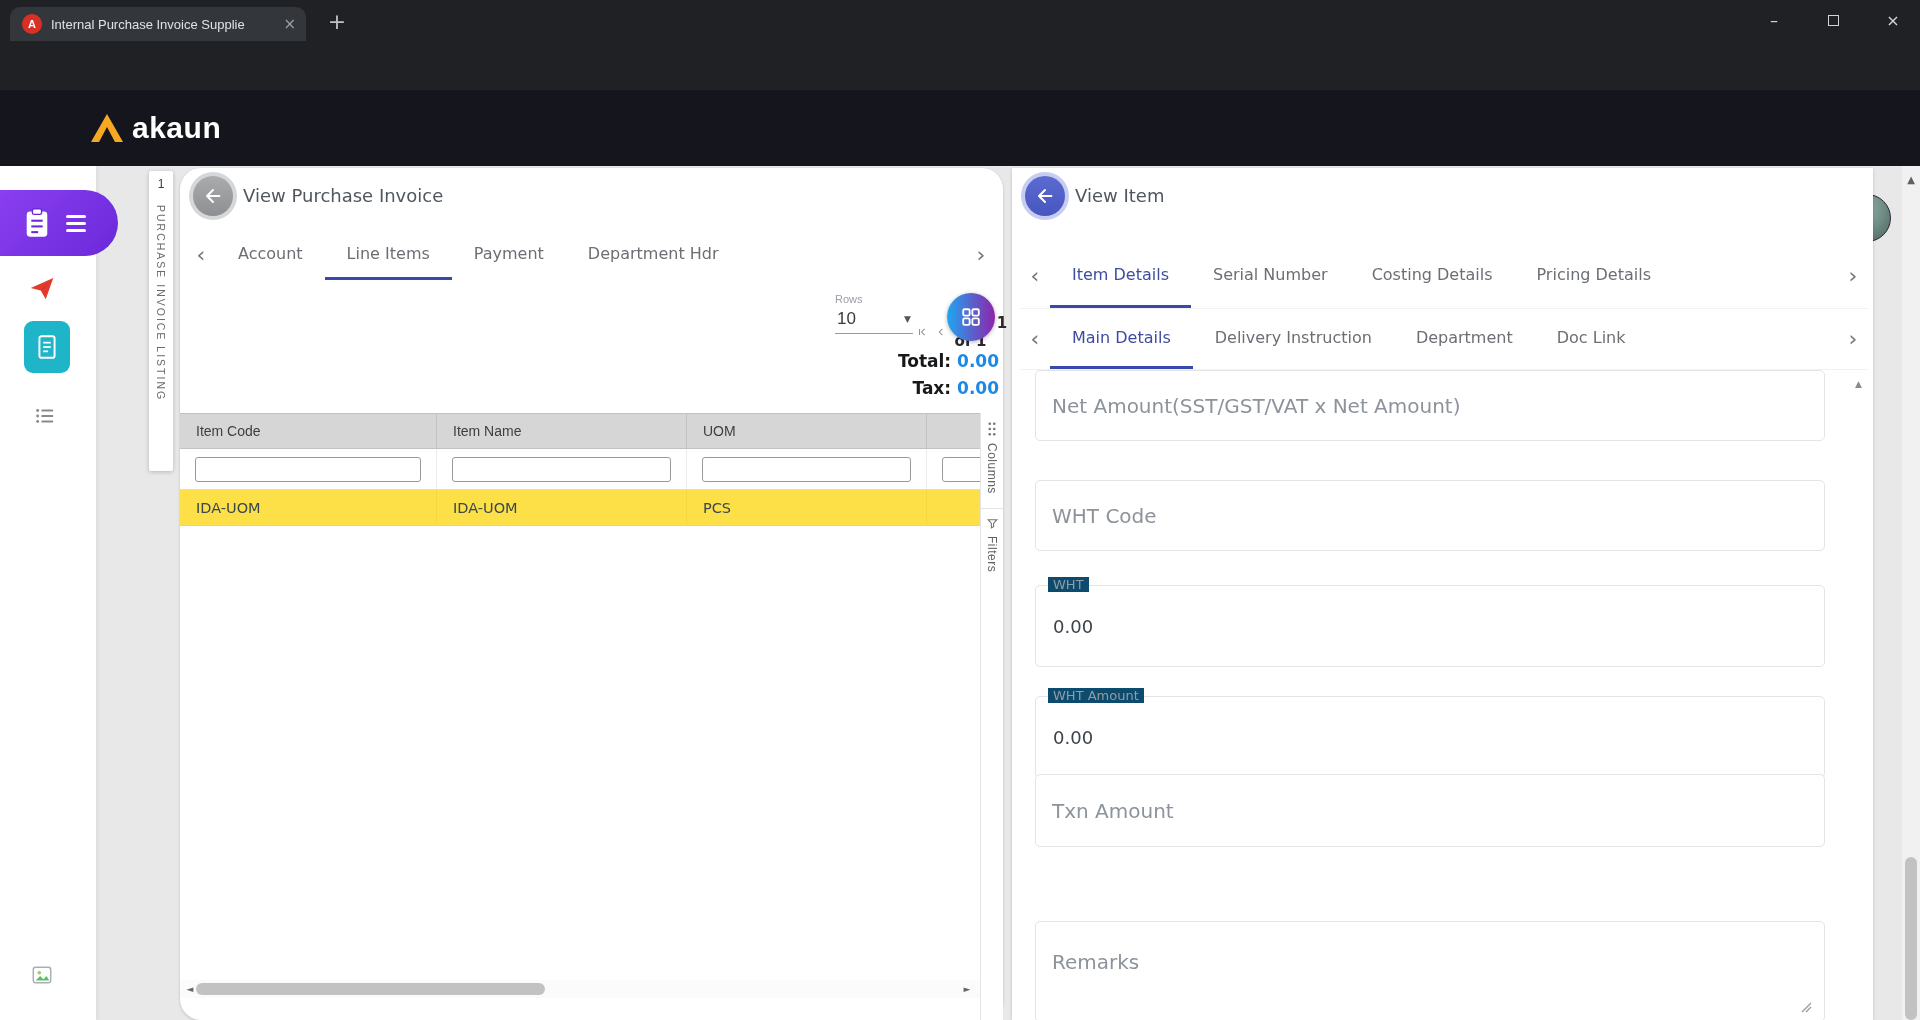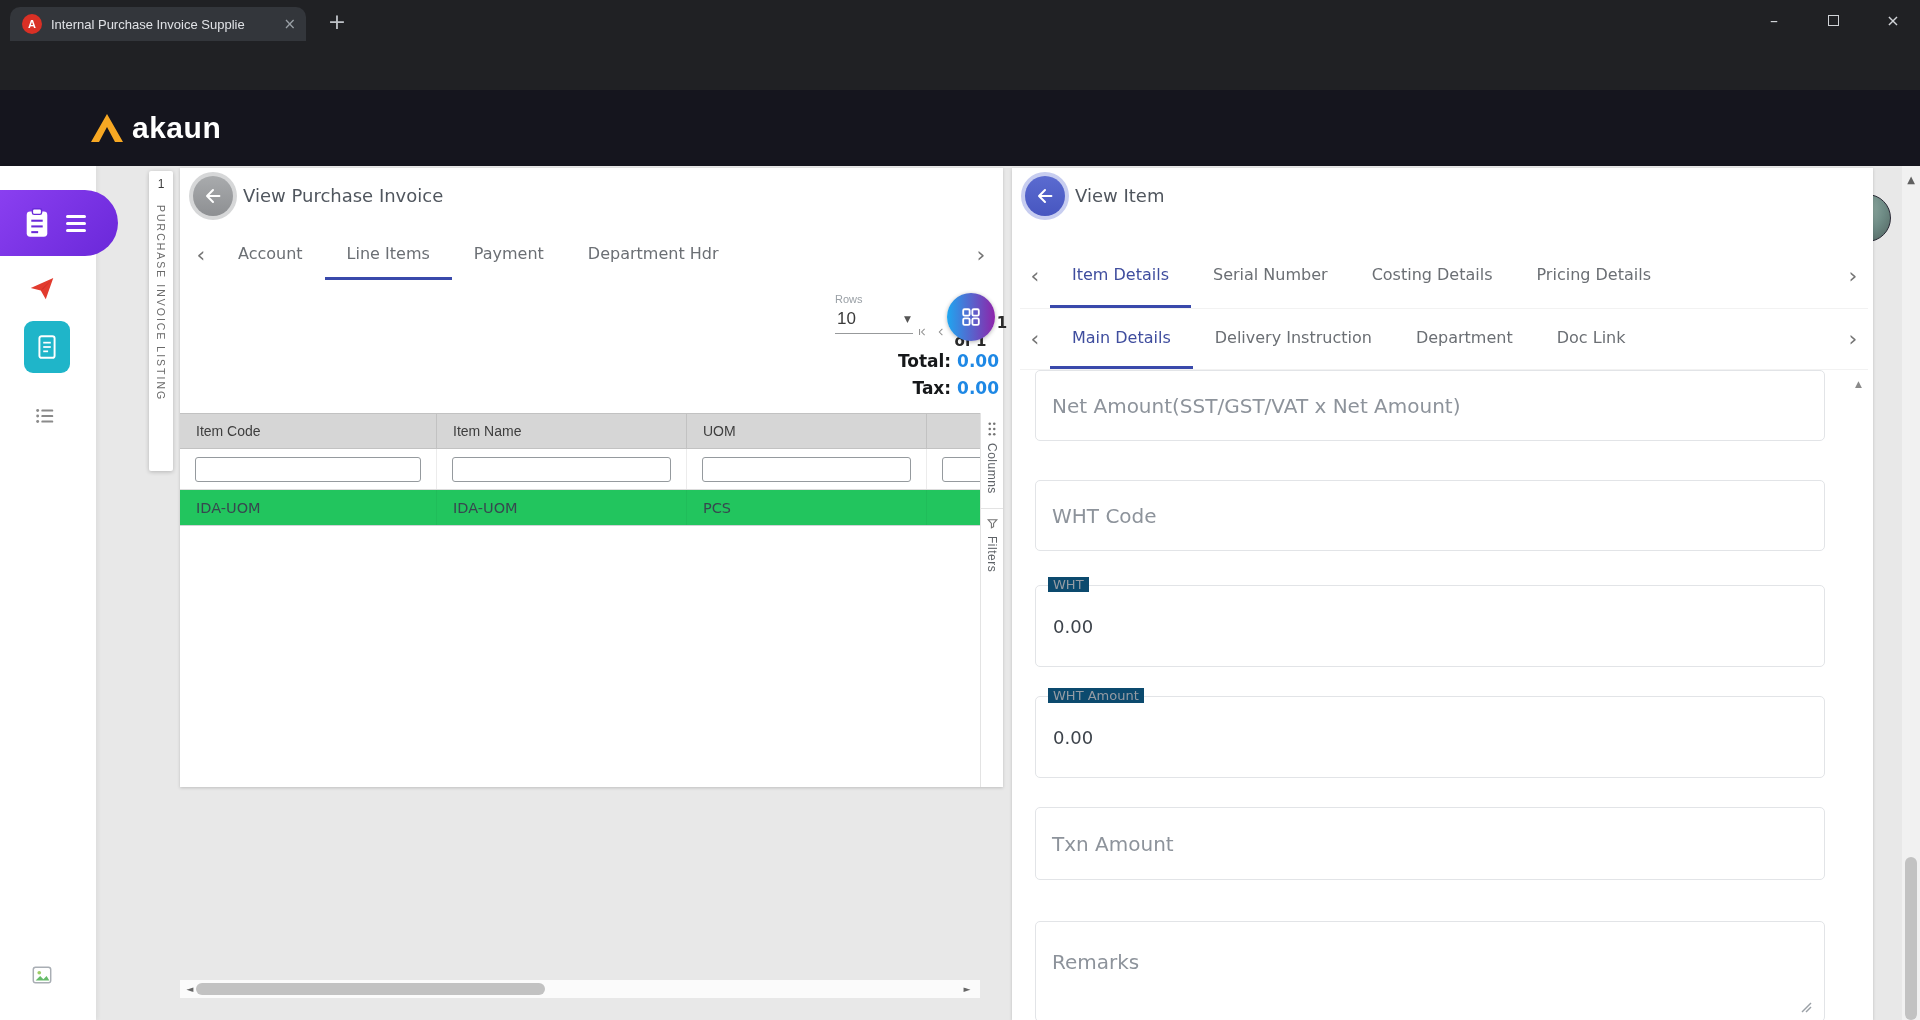--- a/index.html
+++ b/index.html
@@ -54,21 +54,21 @@
   .teal-ic { left:24px; top:155px; width:46px; height:52px; border-radius:9px; background:#1fb5c9; }
 
   
   .vstrip { position:absolute; left:149px; top:171px; width:24px; height:300px; background:#fff; border-radius:2px;
             box-shadow:0 1px 4px rgba(0,0,0,.22); display:flex; flex-direction:column; align-items:center; }
   .vbadge { margin-top:6px; font-size:12px; color:#3c3c3c; }
   .vlabel { margin-top:14px; writing-mode:vertical-rl; font-size:10.5px; color:#6a6a6a; letter-spacing:2px; white-space:nowrap; }
 
   
   .panel { position:absolute; top:168px; background:#fff; box-shadow:0 1px 3px rgba(0,0,0,.18); }
-  #pi-panel { left:180px; width:823px; height:619px; }
+  #pi-panel { left:180px; width:823px; height:852px;border-radius:21px; }
   #item-panel { left:1012px; width:861px; height:852px; }
 
   .backbtn { position:absolute; left:9px; top:4px; width:48px; height:48px; border-radius:50%;
              display:flex; align-items:center; justify-content:center; }
   .backbtn .inner { width:40px; height:40px; border-radius:50%; display:flex; align-items:center; justify-content:center; }
   .backbtn.gray { background:#d6d7d8; }
   .backbtn.gray .inner { background:linear-gradient(#a9abad,#8d8f92); }
   .backbtn.blue { background:#c7cdf0; }
   .backbtn.blue .inner { background:linear-gradient(#5b6bd0,#4756c0); }
   .panel-title { position:absolute; left:63px; top:17px; font-size:18px; font-weight:500; color:#50565e;
@@ -104,21 +104,21 @@
   .trow { display:flex; width:867px; }
   .thead { height:36px; background:#d6d6d6; border-top:1px solid #c2c2c2; border-bottom:1px solid #c2c2c2; }
   .th, .td { padding-left:16px; display:flex; align-items:center; overflow:hidden; white-space:nowrap; }
   .th { font-size:14px; color:#3e3e3e; border-right:1px solid #c2c2c2; }
   .c1 { width:257px; flex:0 0 257px; } .c2 { width:250px; flex:0 0 250px; }
   .c3 { width:240px; flex:0 0 240px; } .c4 { width:120px; flex:0 0 120px; }
   .tfilter { height:41px; border-bottom:1px solid #dcdcdc; background:#fff; }
   .tfilter .td { padding:0; border-right:1px solid #ececec; }
   .tfilter input { width:calc(100% - 30px); margin:8px 15px; height:25px; border:1px solid #959a9e; border-radius:3px;
                    background:#fff; outline:none; padding:0 6px; font-size:13px; }
-  .tdata { height:36px; background:#22c55e; border-bottom:1px solid #cfd3d6; font-size:14.5px; color:#37474f;
+  .tdata { height:36px; background:#fde047; border-bottom:1px solid #cfd3d6; font-size:14.5px; color:#37474f;
            font-family:"DejaVu Sans",sans-serif; }
   .tdata .td { border-right:1px solid rgba(0,0,0,.04); }
 
   
   .siderail { position:absolute; left:800px; top:245px; width:23px; bottom:0; border-left:1px solid #e3e3e3;
               background:#fff; display:flex; flex-direction:column; align-items:center; }
   .rail-btn { display:flex; flex-direction:column; align-items:center; padding-top:8px; }
   .vtext { margin-top:6px; writing-mode:vertical-rl; font-size:12px; color:#5f6368; letter-spacing:.5px; }
   .rail-div { width:100%; height:1px; background:#e3e3e3; margin:14px 0 6px 0; }
 
@@ -457,21 +457,21 @@
     <div class="field" style="top:417px; height:82px;">
       <span class="float-label">WHT</span>
       <span class="fvalue">0.00</span>
     </div>
 
     <div class="field" style="top:528px; height:82px;">
       <span class="float-label">WHT Amount</span>
       <span class="fvalue">0.00</span>
     </div>
 
-    <div class="field" style="top:639px; height:73px;">
+    <div class="field" style="top:606px; height:73px;">
       <span class="inline-label">Txn Amount</span>
     </div>
 
     <div class="field" style="top:753px; height:101px;">
       <span class="inline-label top">Remarks</span>
       <svg class="resize-h" width="12" height="12" viewBox="0 0 12 12">
         <line x1="2" y1="11" x2="11" y2="2" stroke="#9aa0a6" stroke-width="1.4"></line>
         <line x1="6" y1="11" x2="11" y2="6" stroke="#9aa0a6" stroke-width="1.4"></line>
       </svg>
     </div>

